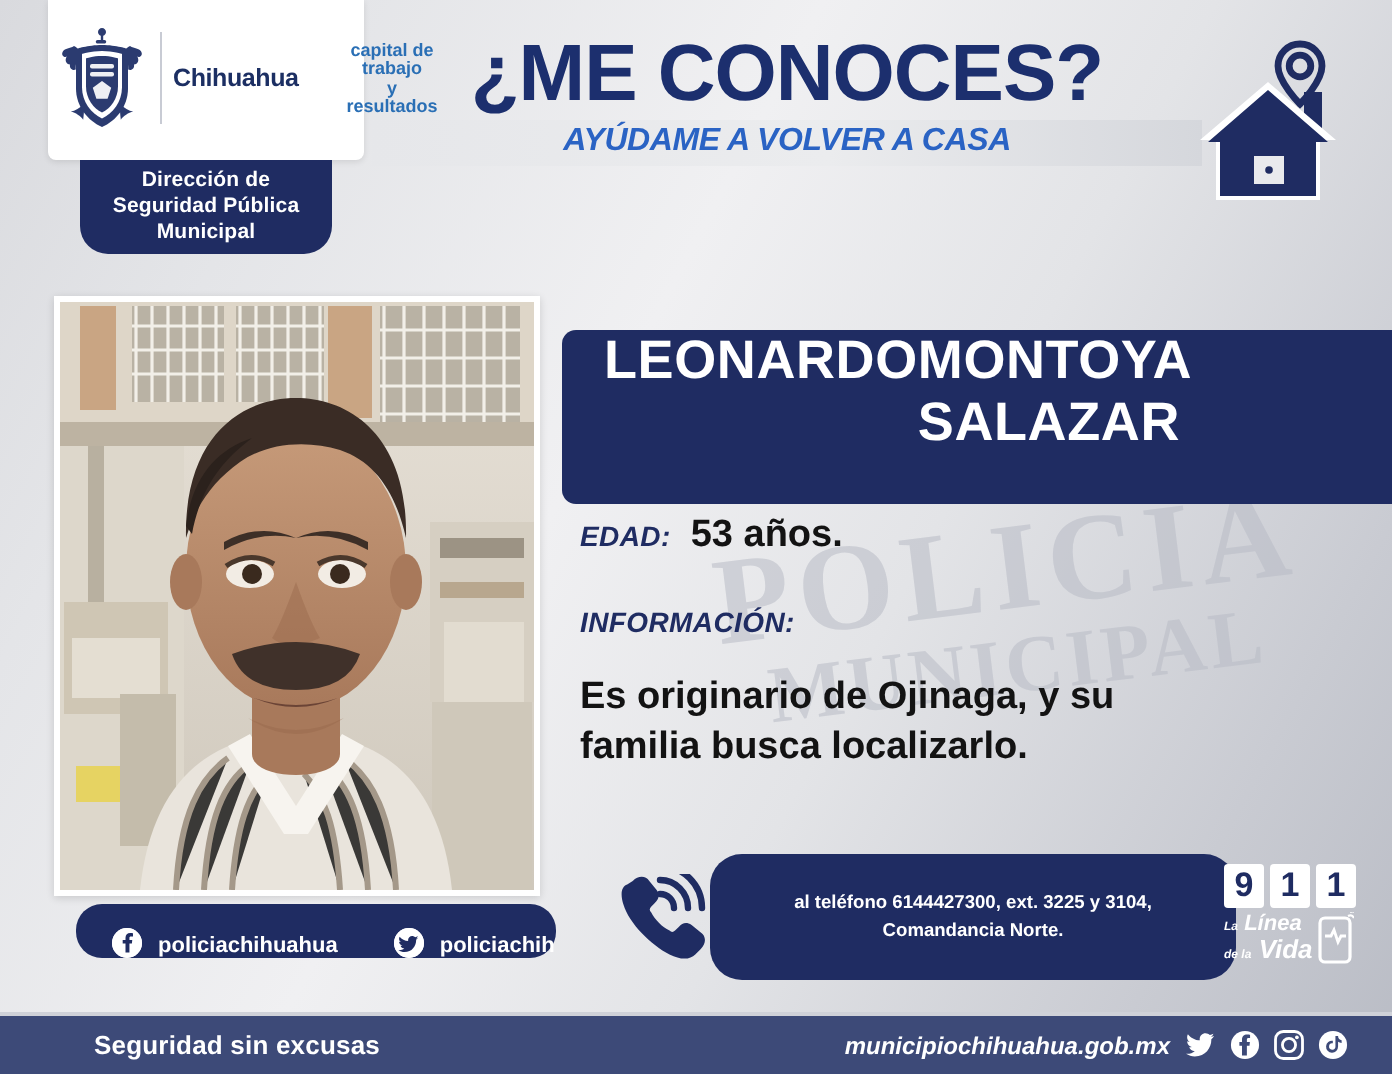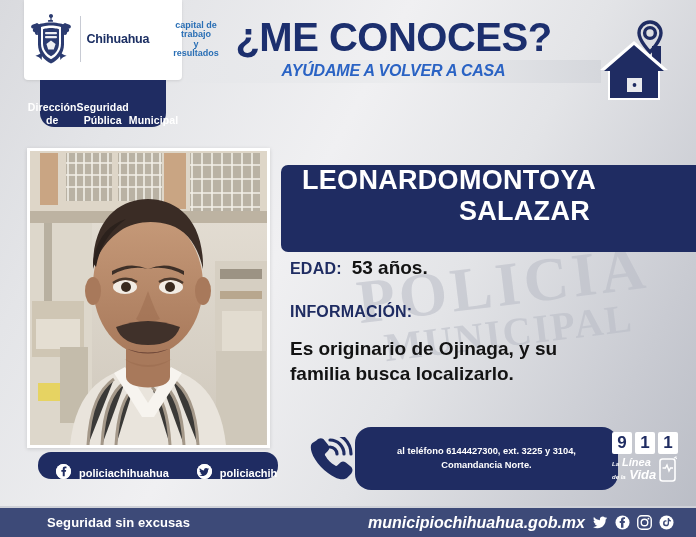--- a/index.html
+++ b/index.html
@@ -67,22 +67,22 @@
   }
 
   .dep-box {
     position: absolute;
     left: 40px; top: 80px;
     width: 126px; height: 47px;
     background: #1f2c62;
     border-bottom-left-radius: 14px;
     border-bottom-right-radius: 14px;
     color: #fff;
-    display: flex; flex-direction: row;
-    align-items: flex-end; justify-content: center;
+    display: flex; flex-direction: column;
+    align-items: center; justify-content: center;
     font-size: 10.5px; font-weight: 700; line-height: 1.22;
     text-align: center;
     letter-spacing: .1px;
   }
 
   .title-wrap { position: absolute; left: 186px; top: 18px; width: 415px; }
   .title-main {
     font-size: 40px; font-weight: 800; 
     color: #1c2f6e; letter-spacing: -.5px; line-height: .95;
     text-align: center;
@@ -141,21 +141,21 @@
     letter-spacing: .3px;
   }
   .name-l1 { font-size: 27px; line-height: 1.13; }
   .name-l2 { font-size: 27px; line-height: 1.13; }
 
   
   .edad-row {
     position: absolute; left: 290px; top: 257px;
     display: flex; align-items: baseline; gap: 10px;
   }
-  .lbl { font-size: 16px; font-weight: 800; color: #1f2c62; letter-spacing: .2px; }
+  .lbl { font-size: 14px; font-weight: 800; font-style: italic; color: #1f2c62; letter-spacing: .2px; }
   .val { font-size: 19px; font-weight: 700; color: #131313; }
 
   .info-lbl { position: absolute; left: 290px; top: 303px; }
   .info-text {
     position: absolute; left: 290px; top: 337px;
     width: 345px;
     font-size: 19px; font-weight: 700; color: #131313; line-height: 1.3;
   }
 
   
@@ -196,21 +196,21 @@
   }
   .footer-left {
     color: #fff; font-size: 13px; font-weight: 700;
     margin-left: 47px; letter-spacing: .1px;
   }
   .footer-right {
     position: absolute; right: 22px;
     display: flex; align-items: center; gap: 8px;
     color: #fff;
   }
-  .footer-url { font-size: 16px; font-weight: 700; font-style: italic; }
+  .footer-url { font-size: 12px; font-weight: 700; font-style: italic; }
   .footer-icons { display: flex; align-items: center; gap: 7px; }
   svg { display: block; }
 </style>
 </head>
 <body>
 
 <div id="poster">
 
   <div class="watermark">
     <div>POLICIA</div>

